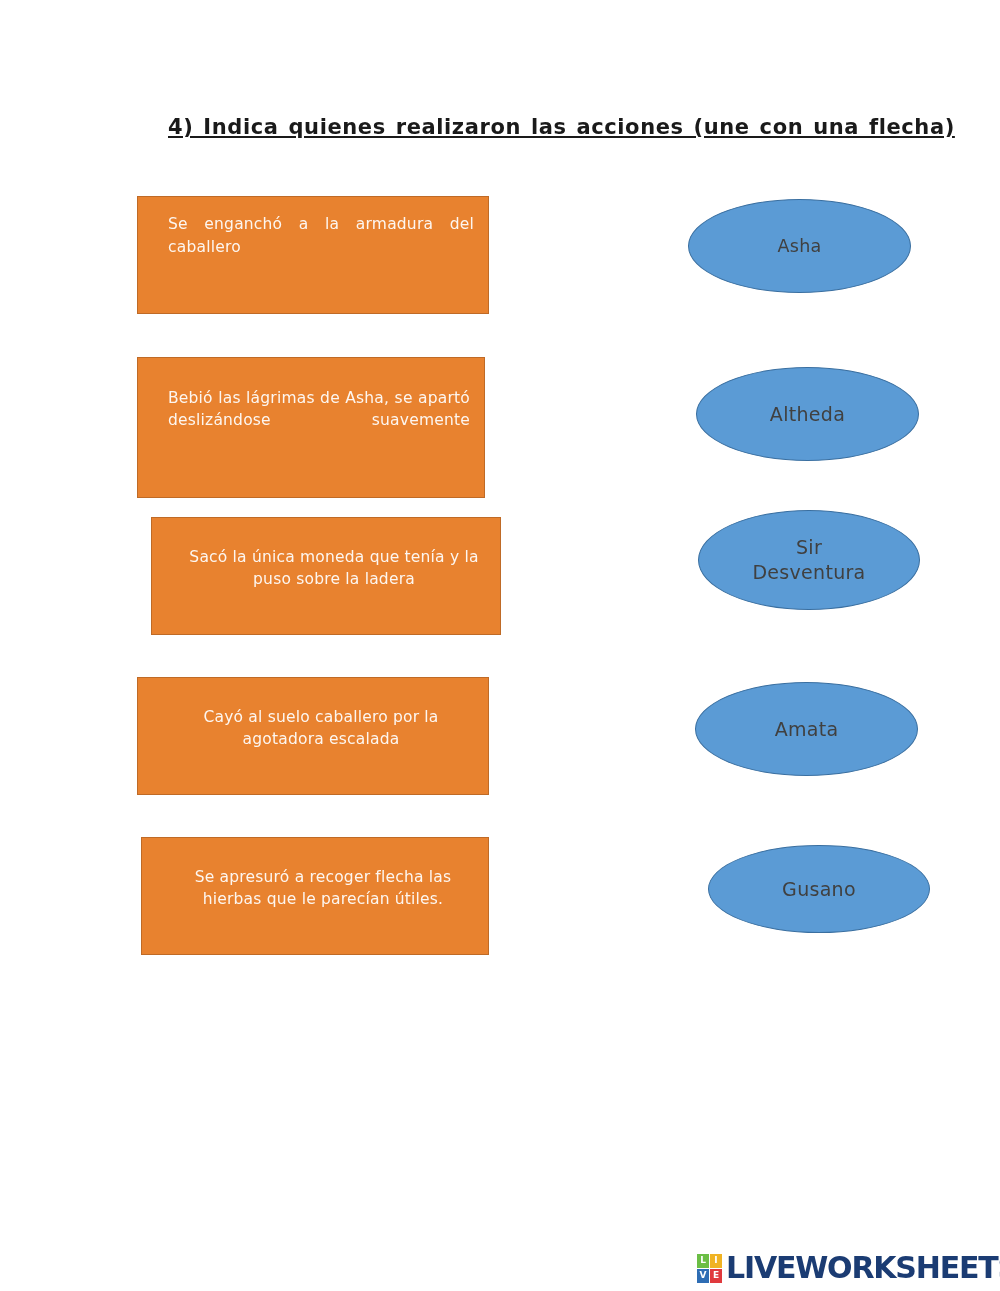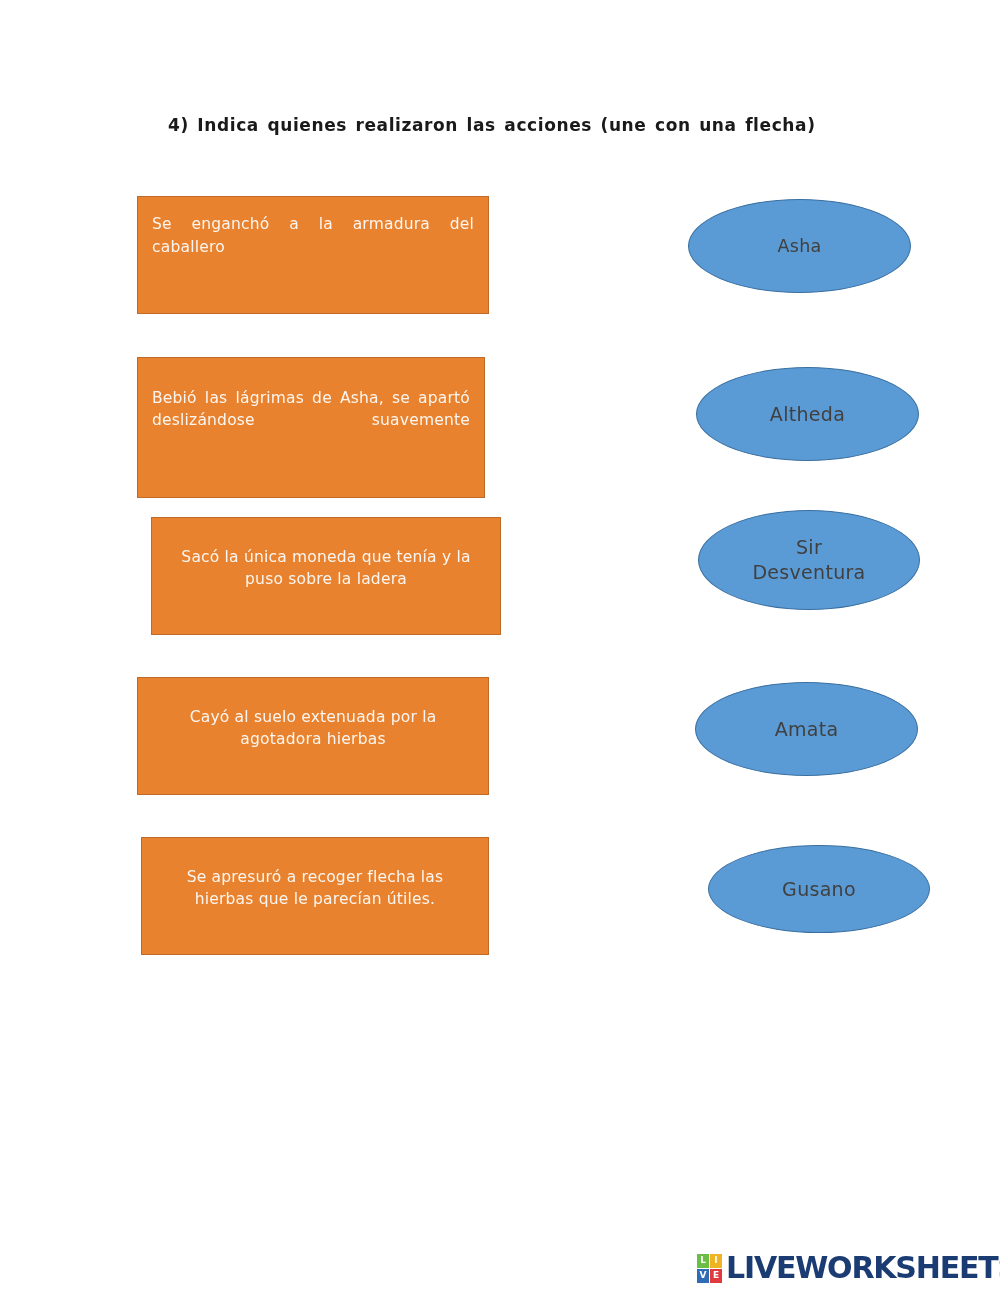--- a/index.html
+++ b/index.html
@@ -20,45 +20,47 @@
     inset: 0;
     background: #ffffff;
   }
 
   
   .question-heading {
     position: absolute;
     left: 168px;
     top: 115px;
     font-family: "DejaVu Sans", sans-serif;
-    font-size: 17px;
+    font-size: 21px;
     font-weight: bold;
     color: #1a1a1a;
     letter-spacing: 0.6px;
     word-spacing: 2px;
     white-space: nowrap;
+    text-decoration: underline;
   }
 
   
   .action-box {
     position: absolute;
     background: #E8822F;
     border: 1px solid #BF6A26;
     box-sizing: border-box;
     display: flex;
     align-items: center;
     padding: 0 14px;
   }
   .action-box .box-text {
     width: 100%;
     color: #FDF6F0;
     font-family: "DejaVu Sans", sans-serif;
     font-size: 15.5px;
     line-height: 1.45;
     letter-spacing: 0.2px;
+    margin-left: 16px;
   }
   .action-box.justify .box-text { text-align: justify; }
   .action-box.justify .box-text::after {
     content: "";
     display: inline-block;
     width: 100%;
   }
   .action-box.center .box-text { text-align: center; }
 
   #box-0 { left: 137px; top: 196px;  width: 352px; height: 118px; }
@@ -152,21 +154,21 @@
 
   <div class="action-box justify" id="box-1">
     <span class="box-text">Bebió las lágrimas de Asha, se apartó deslizándose suavemente</span>
   </div>
 
   <div class="action-box center" id="box-2">
     <span class="box-text">Sacó la única moneda que tenía y la puso sobre la ladera</span>
   </div>
 
   <div class="action-box center" id="box-3">
-    <span class="box-text">Cayó al suelo extenuada por la agotadora hierbas</span>
+    <span class="box-text">Cayó al suelo caballero por la agotadora escalada</span>
   </div>
 
   <div class="action-box center" id="box-4">
     <span class="box-text">Se apresuró a recoger flecha las hierbas que le parecían útiles.</span>
   </div>
 
   <div class="name-ellipse" id="ellipse-0">
     <span class="ellipse-text">Asha</span>
   </div>
 

